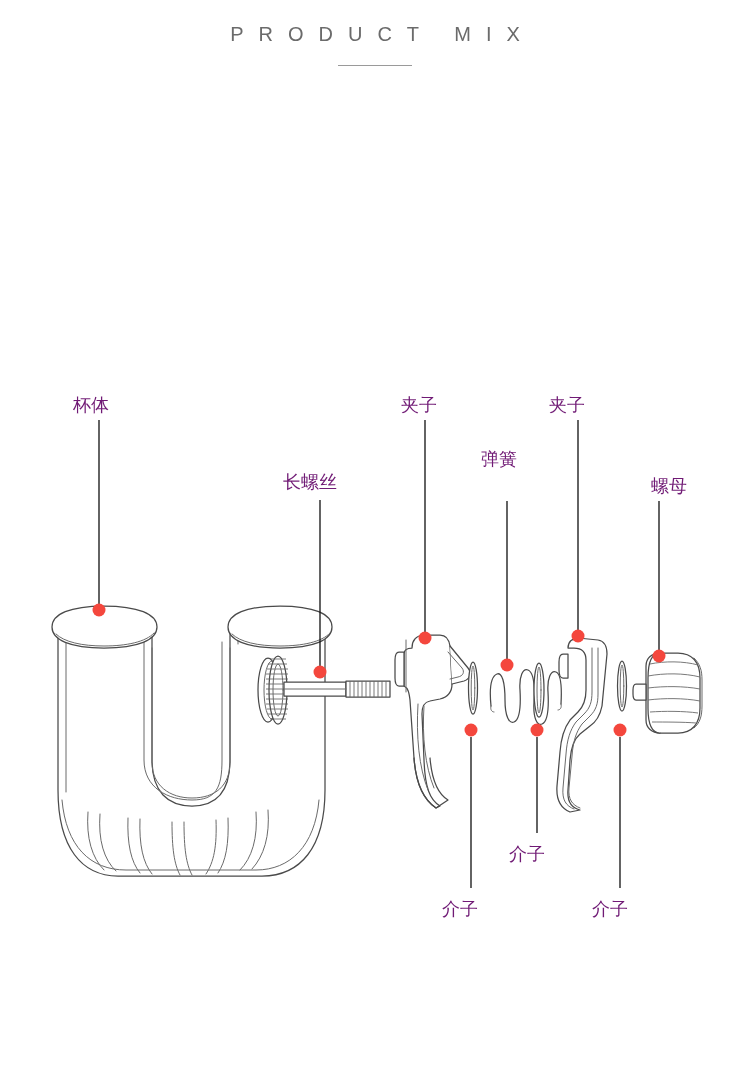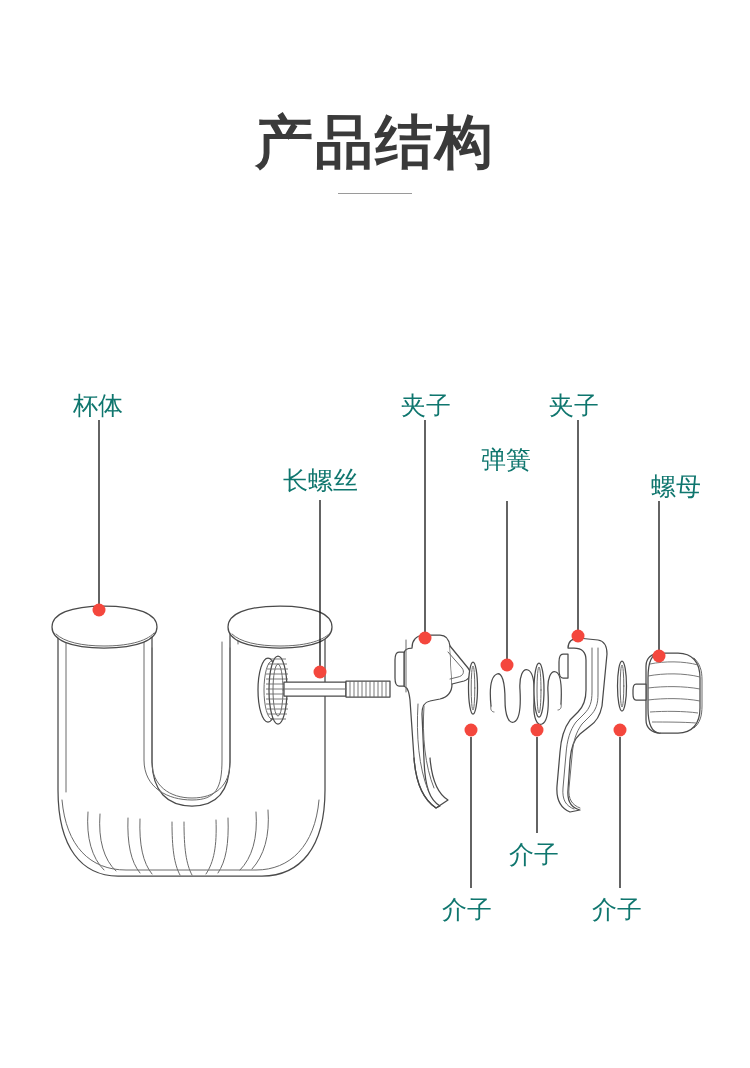--- a/index.html
+++ b/index.html
@@ -61,33 +61,33 @@
   }
   #art {
     position: absolute;
     left: 0;
     top: 0;
   }
 
   
   .callout {
     position: absolute;
-    font-size: 25px;
+    font-size: 18px;
     line-height: 26px;
     white-space: nowrap;
-    color: #0f766e;
+    color: #701a75;
     font-family: "Liberation Sans", "DejaVu Sans", sans-serif;
     text-align: center;
   }
 </style>
 </head>
 <body>
 
 <div id="header">
-  <h1 id="title">产品结构</h1>
+  <div id="subtitle">PRODUCT MIX</div>
   <div id="divider"></div>
 </div>
 
 <div id="stage">
 
 <svg id="art" width="750" height="1068" viewBox="0 0 750 1068">
   <defs>
     <style>
       .ln  { fill:none; stroke:#4a4a4a; stroke-width:1.25; stroke-linejoin:round; stroke-linecap:round; }
       .lnT { fill:none; stroke:#6a6a6a; stroke-width:1; stroke-linejoin:round; stroke-linecap:round; }

